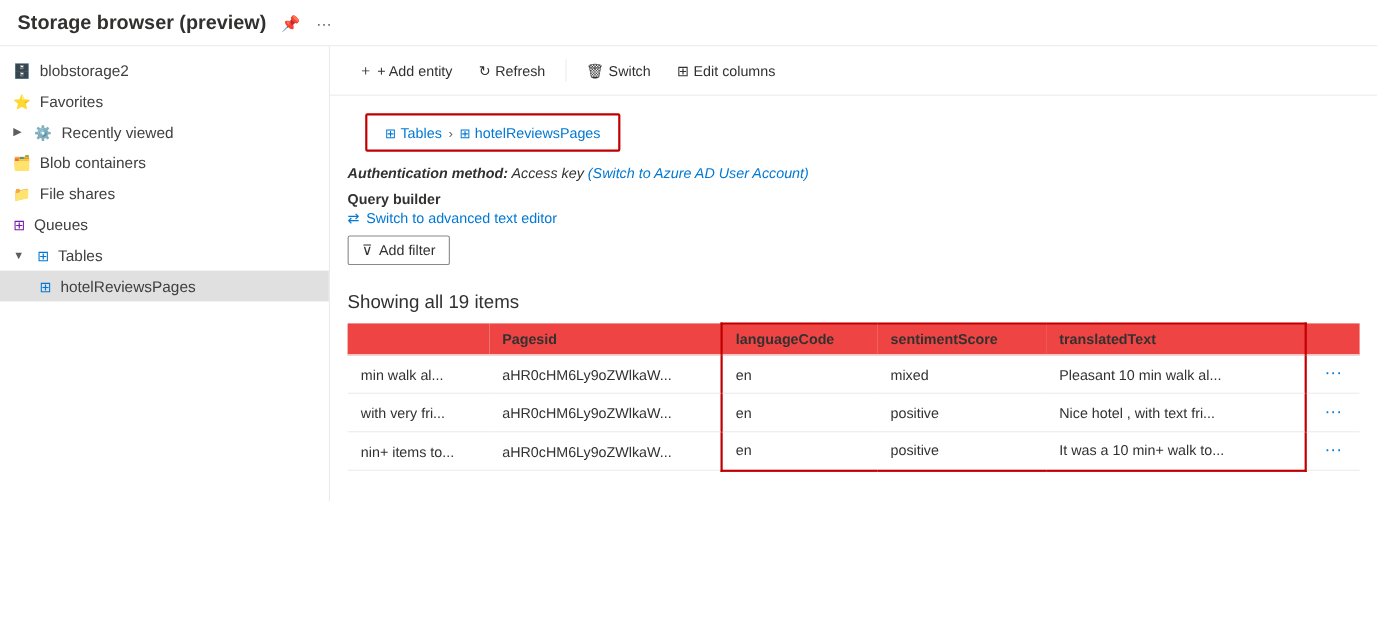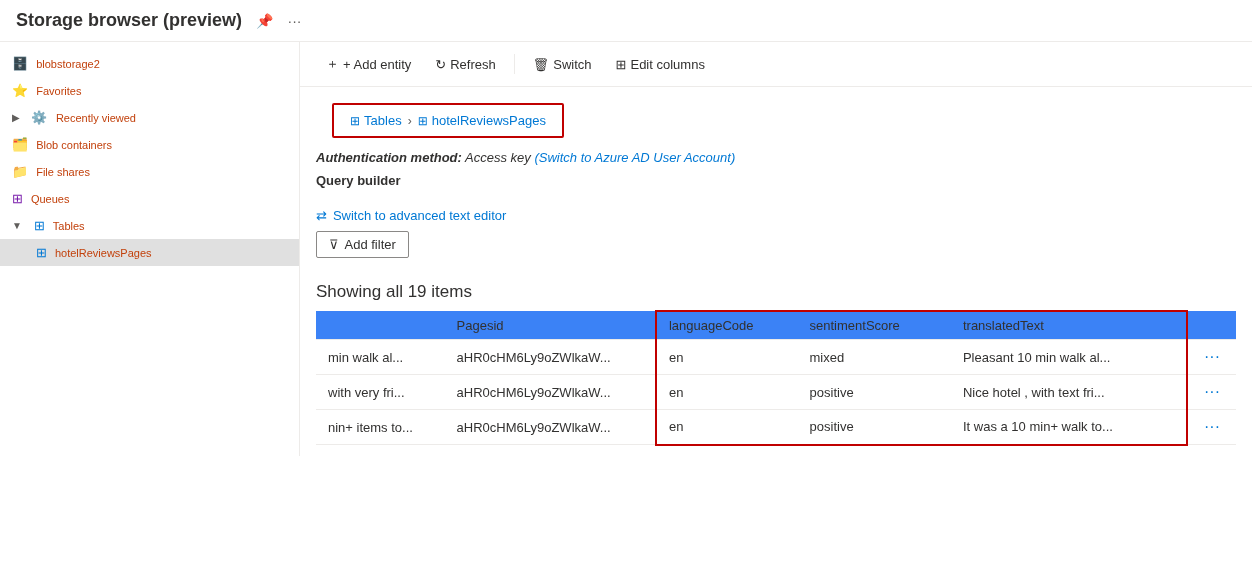--- a/index.html
+++ b/index.html
@@ -12,21 +12,21 @@
     .app-title { font-size: 18px; font-weight: 600; color: #323130; }
     .header-icon { color: #605e5c; cursor: pointer; font-size: 14px; margin-left: 6px; }
     
     
     .main-layout { display: flex; flex: 1; overflow: hidden; }
     
     
     .sidebar { width: 300px; border-right: 1px solid #edebe9; padding: 8px 0; overflow-y: auto; flex-shrink: 0; }
     .sidebar-item { display: flex; align-items: center; gap: 8px; padding: 6px 12px; cursor: pointer; }
     .sidebar-item.active { background: #e0e0e0; }
-    .sidebar-item-label { font-size: 11px; color: #c2410c; }
+    .sidebar-item-label { font-size: 14px; color: #404040; }
     .sidebar-item .expand-icon { color: #605e5c; font-size: 10px; margin-right: 4px; }
     .sidebar-item-indent { padding-left: 36px; }
     
     
     .content-area { flex: 1; display: flex; flex-direction: column; overflow: hidden; }
     
     
     .toolbar { display: flex; align-items: center; padding: 8px 16px; border-bottom: 1px solid #edebe9; gap: 4px; }
     .toolbar-btn { display: flex; align-items: center; gap: 4px; padding: 5px 10px; border: none; background: transparent; cursor: pointer; color: #323130; font-size: 13px; border-radius: 2px; }
     .toolbar-divider { width: 1px; height: 20px; background: #edebe9; margin: 0 4px; }
@@ -35,34 +35,34 @@
     .breadcrumb-container { padding: 8px 16px; border: 2px solid #c00000; margin: 8px 16px; display: inline-flex; align-items: center; gap: 6px; border-radius: 2px; }
     .breadcrumb-item { display: flex; align-items: center; gap: 4px; color: #0078d4; cursor: pointer; font-size: 13px; }
     .breadcrumb-sep { color: #605e5c; font-size: 12px; }
     
     
     .info-section { padding: 4px 16px 8px; }
     .info-row { margin-bottom: 8px; font-size: 13px; font-style: italic; }
     .info-label { font-weight: 600; }
     .info-link { color: #0078d4; cursor: pointer; text-decoration: none; }
     
-    .query-builder-title { font-weight: 600; font-size: 13px; margin-bottom: 20px; }
+    .query-builder-title { font-weight: 600; font-size: 13px; margin-bottom: 3px; }
     .query-builder-desc { font-size: 13px; color: #323130; margin-bottom: 8px; line-height: 1.4; }
     
     .switch-editor { display: flex; align-items: center; gap: 6px; color: #0078d4; cursor: pointer; font-size: 13px; margin-bottom: 8px; }
     
     .add-filter-btn { display: inline-flex; align-items: center; gap: 6px; padding: 5px 12px; border: 1px solid #8a8886; background: #fff; cursor: pointer; border-radius: 2px; font-size: 13px; color: #323130; margin-bottom: 12px; }
     
     
     .items-count { padding: 4px 16px 8px; font-size: 17px; color: #323130; }
     
     
     .table-container { flex: 1; overflow: auto; padding: 0 16px; }
     .data-table { width: 100%; border-collapse: collapse; }
-    .data-table th { text-align: left; padding: 6px 12px; font-weight: 400; font-size: 13px; border-bottom: 1px solid #edebe9; white-space: nowrap; background: #3b82f6; }
+    .data-table th { text-align: left; padding: 6px 12px; font-weight: 700; font-size: 13px; border-bottom: 1px solid #edebe9; white-space: nowrap; background: #ef4444; }
     .data-table td { padding: 6px 12px; font-size: 13px; border-bottom: 1px solid #edebe9; white-space: nowrap; }
     
     .ellipsis-btn { background: none; border: none; cursor: pointer; color: #0078d4; font-size: 16px; padding: 2px 4px; }
   </style>
 </head>
 <body>
 
 <div class="app-container">
 
   <div class="app-header">

